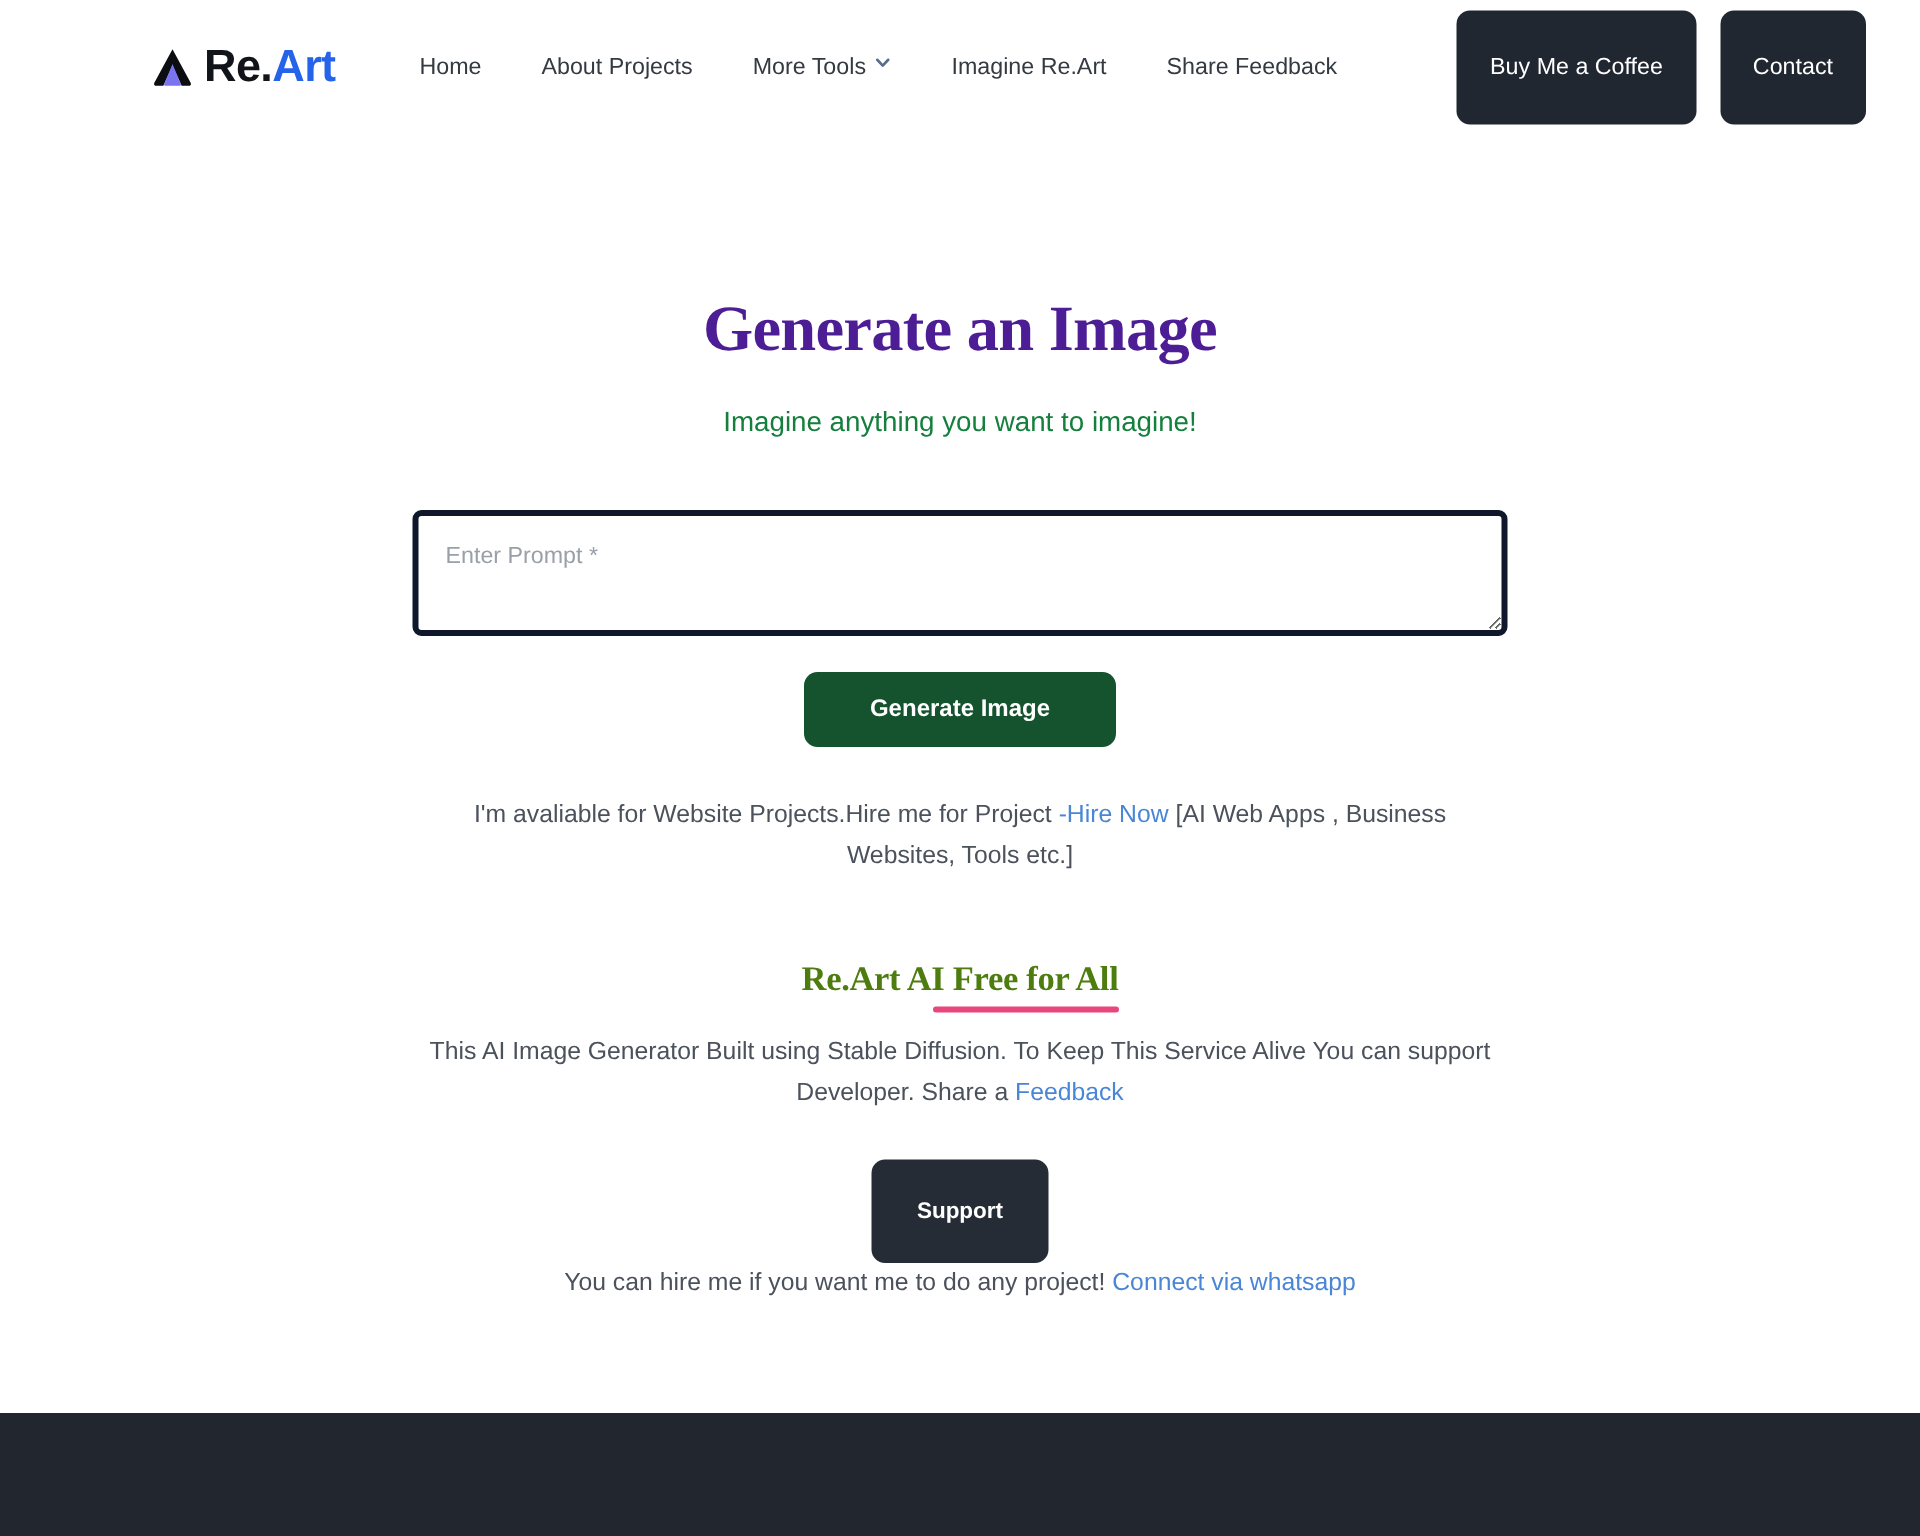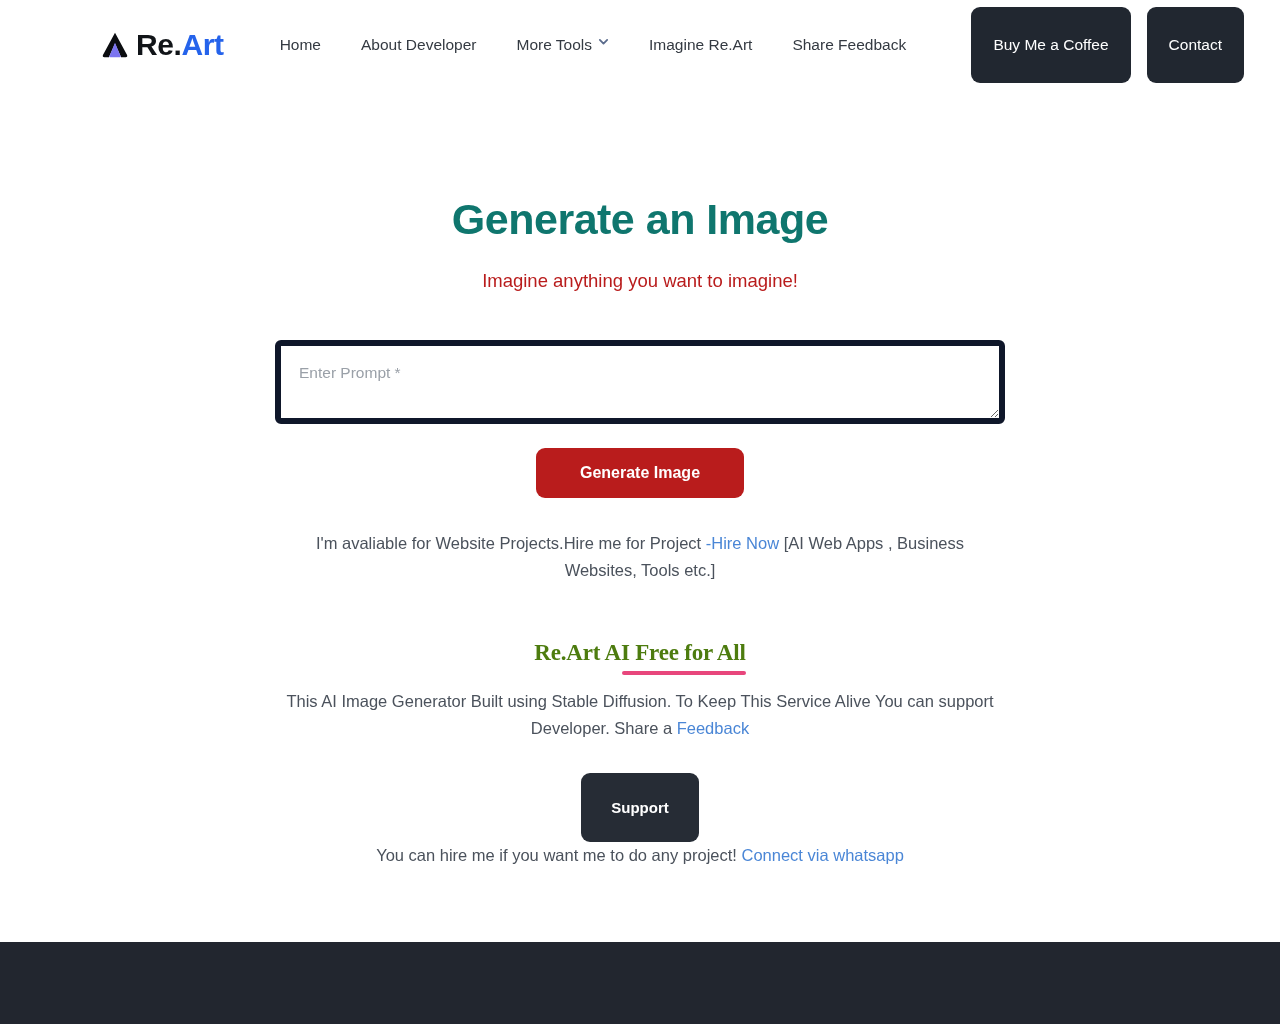--- a/index.html
+++ b/index.html
@@ -100,58 +100,59 @@
 
   
   .main {
     padding-top: 105px;
     text-align: center;
   }
 
   .page-title {
     font-size: 43px;
     font-weight: 700;
-    color: #0f766e;
+    color: #4c1d95;
     letter-spacing: -0.5px;
     line-height: 1.15;
+    font-family: Liberation Serif, serif;
   }
 
   .page-subtitle {
     margin-top: 26px;
     font-size: 18.5px;
-    color: #b91c1c;
+    color: #15803d;
     font-weight: 400;
   }
 
   .prompt-wrap {
     margin: 48px auto 0;
     width: 730px;
   }
 
   .prompt-box {
     width: 730px;
     height: 84px;
-    border: 6px solid #0f172a;
+    border: 4px solid #0f172a;
     border-radius: 6px;
     background: #ffffff;
     padding: 16px 18px;
     font-size: 15.5px;
     color: #2f3640;
     font-family: "Liberation Sans", sans-serif;
     resize: vertical;
     outline: none;
     display: block;
     line-height: 1.4;
   }
   .prompt-box::placeholder { color: #9aa0a8; }
 
   .generate-btn {
     margin: 24px auto 0;
     display: block;
-    background: #b91c1c;
+    background: #14532d;
     color: #ffffff;
     font-size: 16px;
     font-weight: 600;
     border: none;
     border-radius: 9px;
     padding: 16px 44px;
     cursor: pointer;
     font-family: "Liberation Sans", sans-serif;
   }
 
@@ -244,21 +245,21 @@
       <path d="M16 13.5 L22 28 Q22.3 29 21 29 L11 29 Q9.7 29 10 28 Z" fill="#7b74f0"></path>
     </svg>
     <span class="brand-text"><span class="t-dark">Re.</span><span class="t-blue">Art</span></span>
   </div>
 
   <nav class="nav">
     <div class="nav-item">
       <span>Home</span>
     </div>
     <div class="nav-item">
-      <span>About Developer</span>
+      <span>About Projects</span>
     </div>
     <div class="nav-item">
       <span>More Tools</span>
       <svg class="chev" viewBox="0 0 12 12">
         <path d="M2 4.2 L6 8.4 L10 4.2" fill="none" stroke="#5a6b8c" stroke-width="1.9" stroke-linecap="round" stroke-linejoin="round"></path>
       </svg>
     </div>
     <div class="nav-item">
       <span>Imagine Re.Art</span>
     </div>

